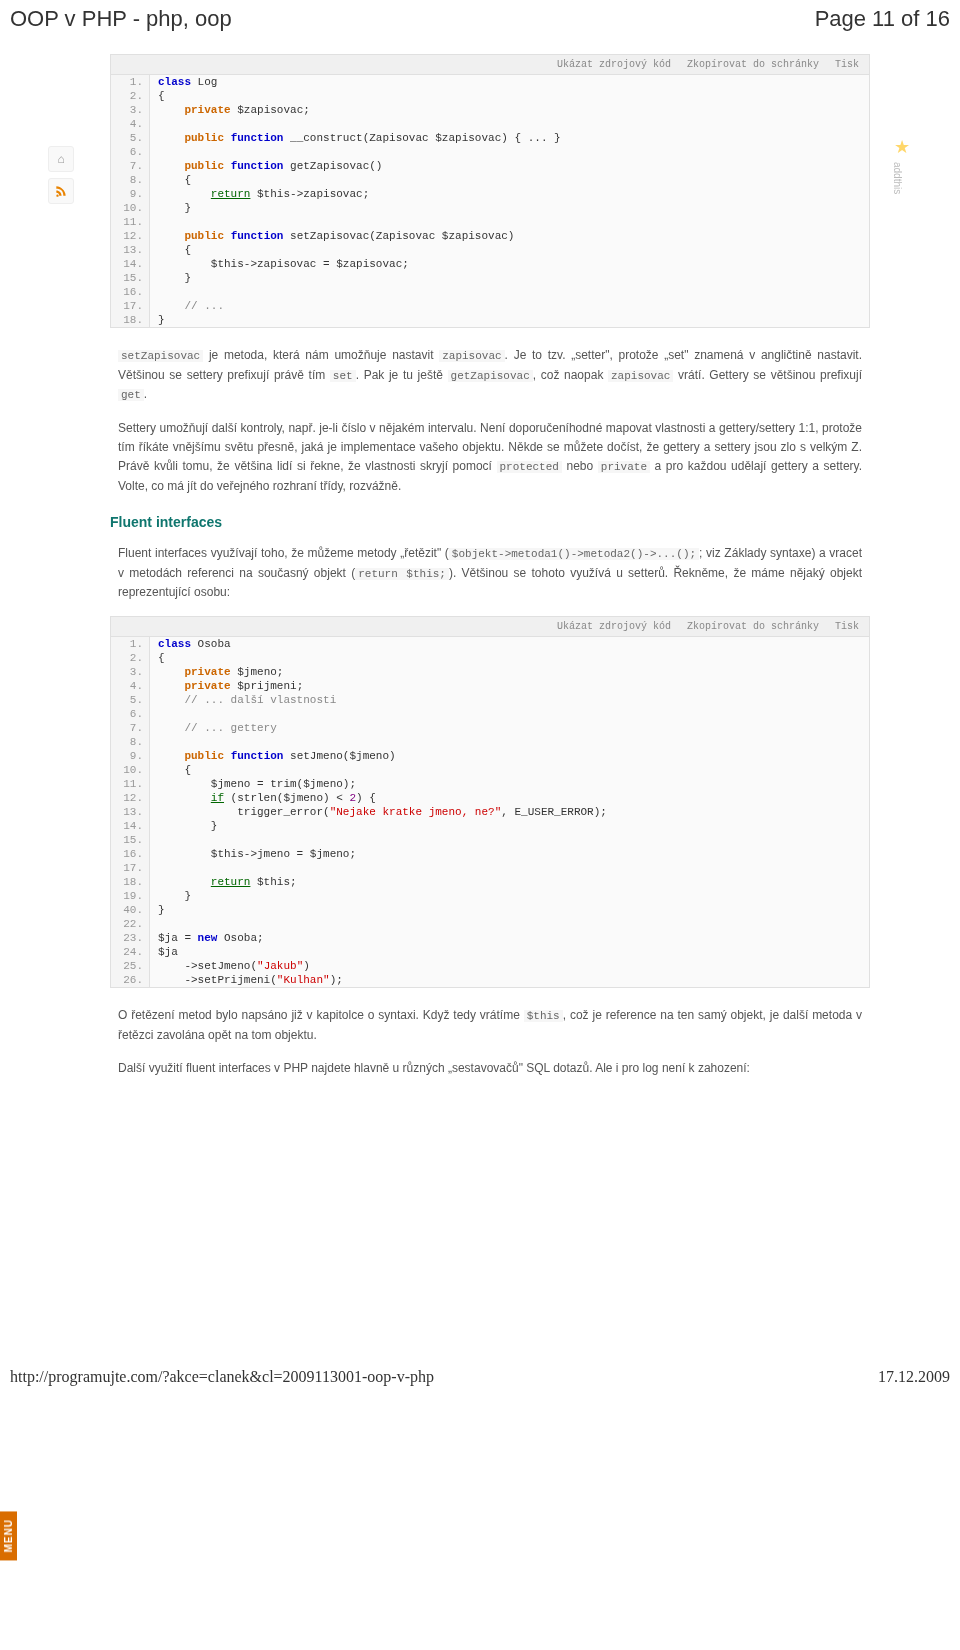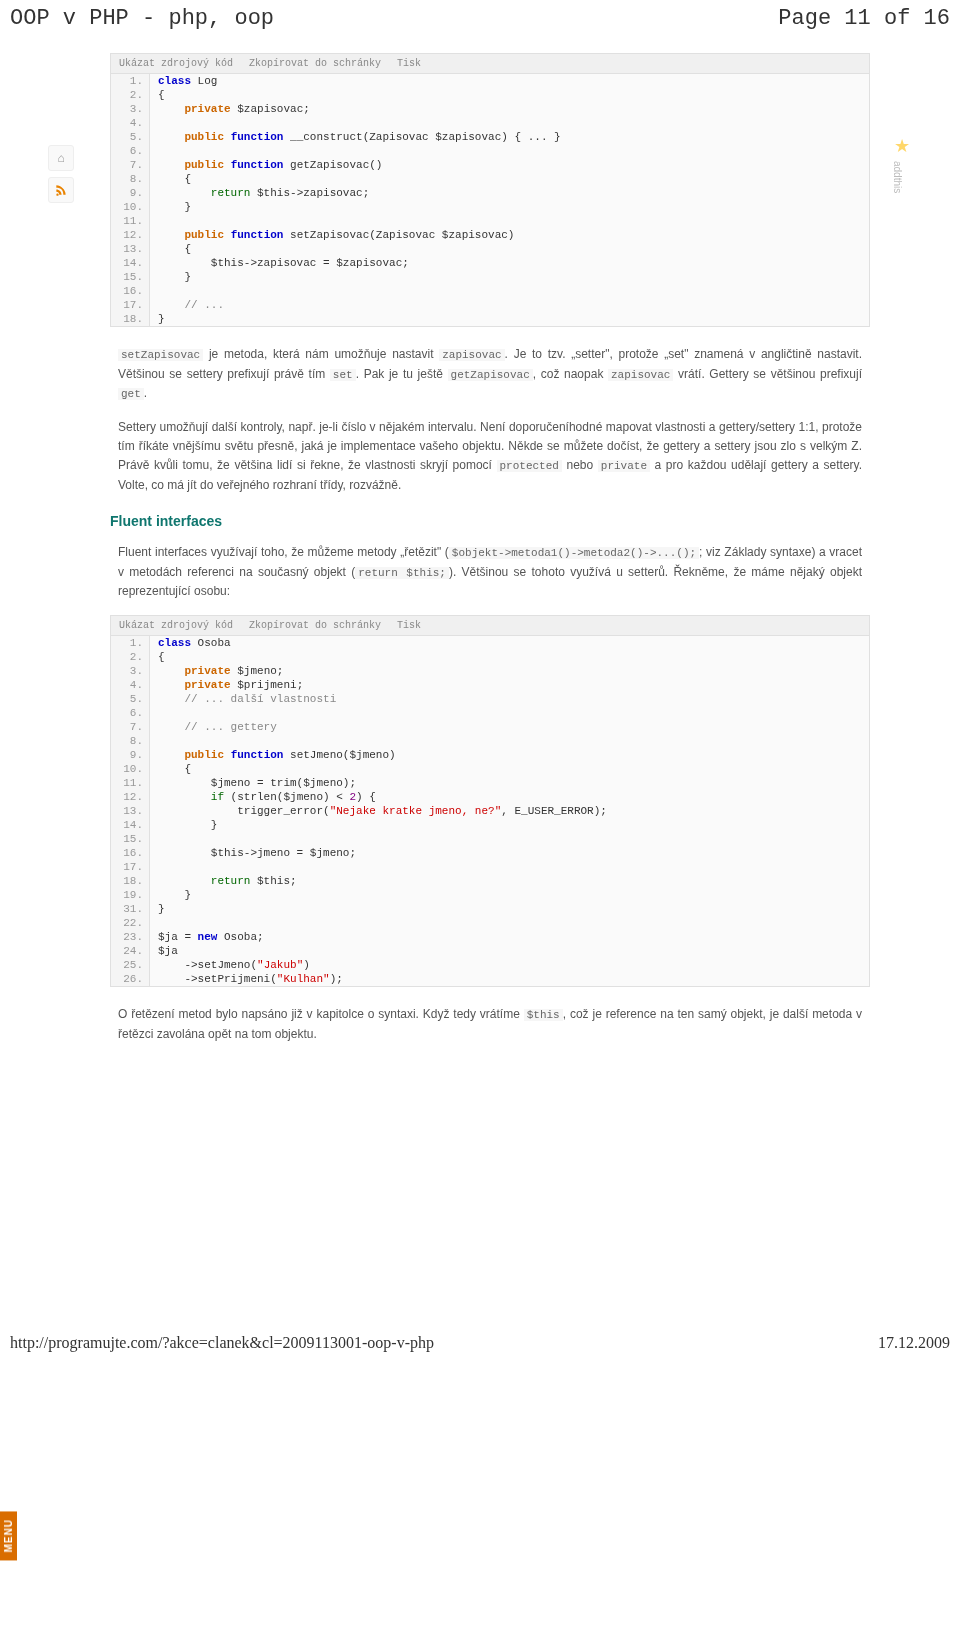--- a/index.html
+++ b/index.html
@@ -9,21 +9,21 @@
     font-size: 11px;
     background: #fff;
     width: 960px;
     color: #333;
   }
   .top-bar {
     display: flex;
     justify-content: space-between;
     align-items: flex-start;
     padding: 6px 10px 4px 10px;
-    font-family: Liberation Mono, monospace;
+    font-family: Liberation Sans, sans-serif;
     font-size: 22px;
   }
   .content-wrap {
     padding: 10px 90px 10px 110px;
     position: relative;
   }
   .side-icons {
     position: absolute;
     left: 48px;
     top: 110px;
@@ -61,24 +61,25 @@
   }
   .code-block {
     border: 1px solid #e0e0e0;
     background: #fafafa;
     margin: 8px 0 18px 0;
     font-family: "Courier New", monospace;
     font-size: 11px;
   }
   .code-toolbar {
     font-size: 10px;
-    padding: 4px 8px;
+    padding: 4px 0;
     border-bottom: 1px solid #e0e0e0;
     color: #888;
     background: #f0f0f0;
+    text-align: right;
   }
   .code-toolbar a {
     color: #888;
     text-decoration: none;
     margin-right: 10px;
   }
   .code-lines {
     display: table;
     width: 100%;
   }
@@ -95,21 +96,21 @@
     background: #f5f5f5;
     user-select: none;
   }
   .cc {
     display: table-cell;
     padding: 1px 4px 1px 8px;
     white-space: pre;
   }
   .k-blue   { color: #0000cc; font-weight: bold; }
   .k-orange { color: #cc6600; font-weight: bold; }
-  .k-green  { color: #006600; }
+  .k-green  { color: #006600; text-decoration: underline; }
   .k-str    { color: #cc0000; }
   .k-cmt    { color: #888; }
   .k-num    { color: #800080; }
   .prose {
     font-size: 12px;
     line-height: 1.6;
     text-align: justify;
     margin: 14px 8px;
     color: #555;
   }
@@ -348,21 +349,21 @@
         </div>
       <div class="code-line">
           <span class="ln">18.</span>
           <span class="cc"><span>        </span><span class="k-green">return</span><span> $this;</span></span>
         </div>
       <div class="code-line">
           <span class="ln">19.</span>
           <span class="cc">    }</span>
         </div>
       <div class="code-line">
-          <span class="ln">31.</span>
+          <span class="ln">40.</span>
           <span class="cc">}</span>
         </div>
       <div class="code-line">
           <span class="ln">22.</span>
           <span class="cc"> </span>
         </div>
       <div class="code-line">
           <span class="ln">23.</span>
           <span class="cc"><span>$ja = </span><span class="k-blue">new</span><span> Osoba;</span></span>
         </div>
@@ -378,20 +379,21 @@
           <span class="ln">26.</span>
           <span class="cc"><span>    -&gt;setPrijmeni(</span><span class="k-str">"Kulhan"</span><span>);</span></span>
         </div>
     </div>
   </div>
 
   <p class="prose">
     <span>O řetězení metod bylo napsáno již v kapitolce o syntaxi. Když tedy vrátíme </span><span class="inline-code">$this</span><span>, což je reference na ten samý objekt, je další metoda v řetězci zavolána opět na tom objektu.</span>
   </p>
 
+  <p class="prose">Další využití fluent interfaces v PHP najdete hlavně u různých „sestavovačů" SQL dotazů. Ale i pro log není k zahození:</p>
 
 </div>
 
 <div class="footer-gap"></div>
 
 <div class="menu-tab">MENU</div>
 
 <div class="bottom-bar">
   <div>http://programujte.com/?akce=clanek&amp;cl=2009113001-oop-v-php</div>
   <div>17.12.2009</div>

